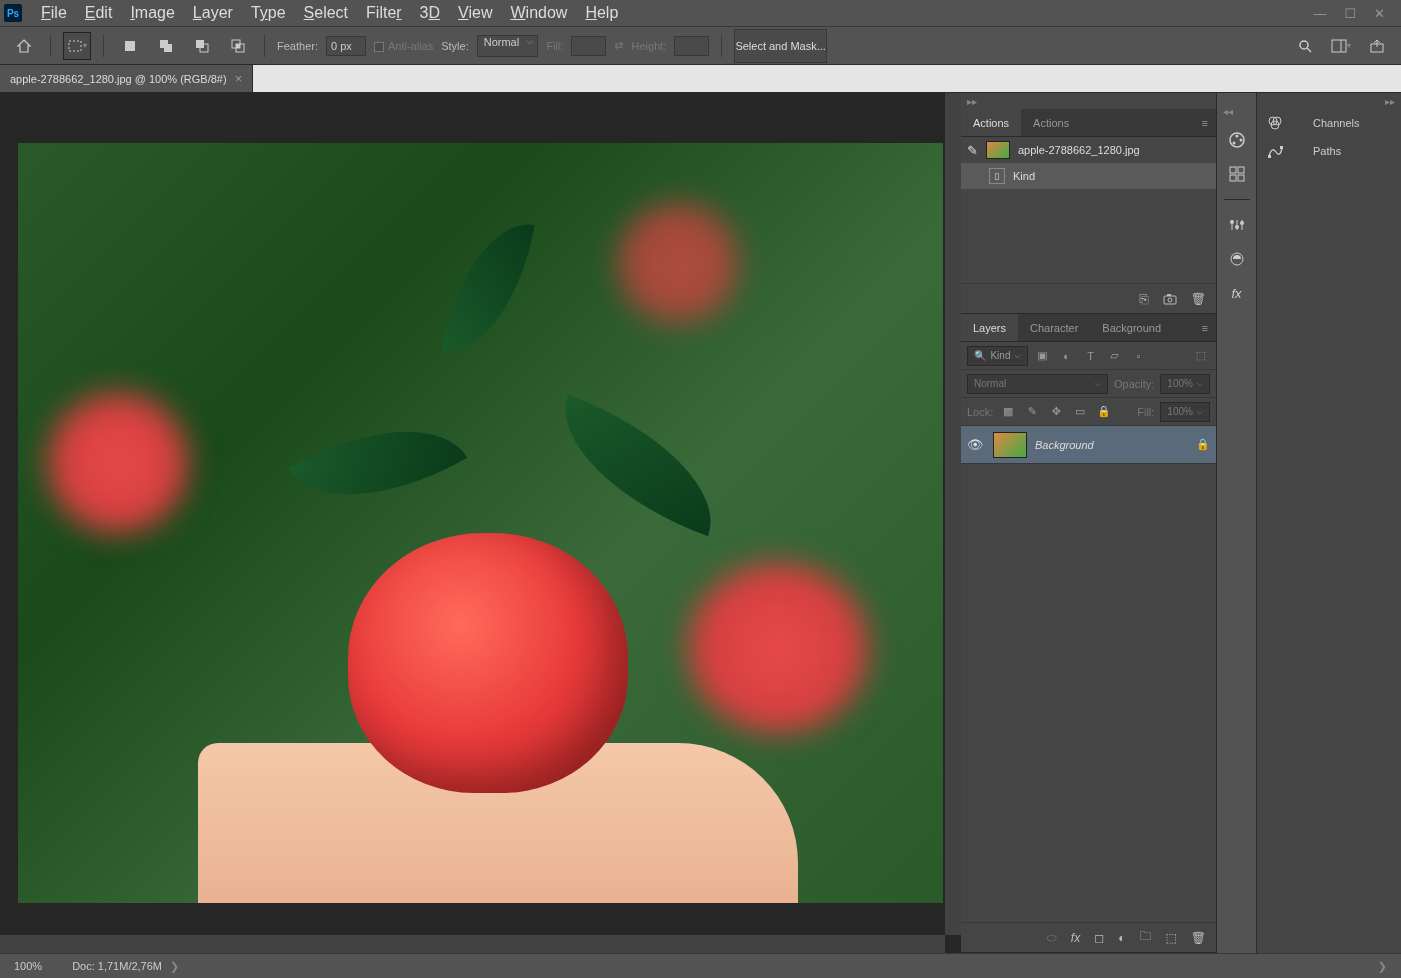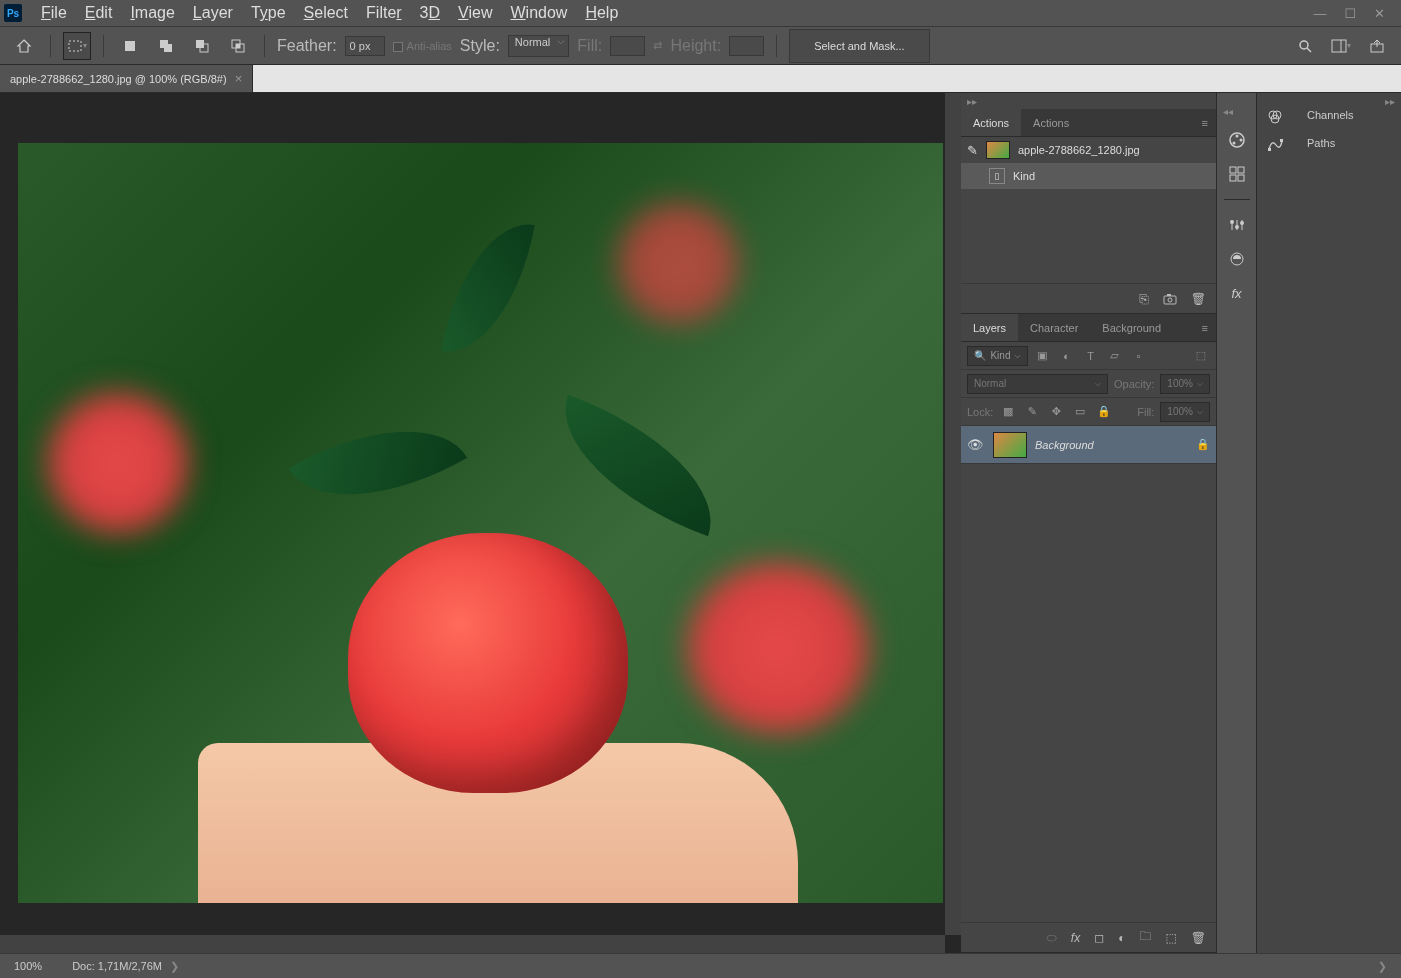--- a/index.html
+++ b/index.html
@@ -6,25 +6,25 @@
 body{background:#535353;width:1401px;height:978px;overflow:hidden;color:#ccc;font-size:11px}
 .menubar{height:27px;background:#535353;display:flex;align-items:center;padding:0 4px;border-bottom:1px solid #383838}
 .ps-logo{width:18px;height:18px;background:#001e36;color:#31a8ff;font-weight:bold;font-size:10px;display:flex;align-items:center;justify-content:center;margin-right:10px;border-radius:2px}
 .menu-item{padding:3px 9px;color:#ddd;cursor:pointer;font-size:16px}
 .menu-item u{text-decoration:underline}
 .window-controls{margin-left:auto;display:flex;gap:18px;padding-right:12px}
 .window-controls span{color:#999;cursor:pointer;font-size:13px}
 .optbar{height:38px;background:#535353;display:flex;align-items:center;padding:0 10px;border-bottom:1px solid #2a2a2a;gap:8px}
 .opt-btn{width:28px;height:28px;display:flex;align-items:center;justify-content:center;cursor:pointer;color:#ccc}
 .opt-sep{width:1px;height:22px;background:#3a3a3a;margin:0 4px}
-.opt-label{color:#bbb;font-size:16px}
+.opt-label{color:#bbb;font-size:11px}
 .opt-input{width:40px;height:20px;background:#4a4a4a;border:1px solid #383838;color:#ccc;font-size:11px;padding:0 4px}
 .opt-select{height:22px;background:#4a4a4a;border:1px solid #383838;color:#ccc;font-size:11px;padding:0 18px 0 6px;position:relative}
 .opt-chk{width:10px;height:10px;border:1px solid #777;background:#4a4a4a;display:inline-block;margin-right:4px}
-.opt-btn2{height:34px;background:#4a4a4a;border:1px solid #383838;color:#ddd;font-size:11px;padding:0 24px;cursor:pointer}
+.opt-btn2{height:34px;background:#4a4a4a;border:1px solid #383838;color:#ddd;font-size:11px;padding:0 0;cursor:pointer}
 .opt-right{margin-left:auto;display:flex;gap:8px;align-items:center}
 .tabbar{height:28px;background:#e5e5e5;display:flex;align-items:center;border-bottom:1px solid #2a2a2a}
 .doc-tab{height:100%;background:#535353;padding:0 10px;display:flex;align-items:center;gap:8px;font-size:11px;color:#ddd;border-right:1px solid #2a2a2a}
 .doc-tab .close{color:#999;cursor:pointer;font-size:13px}
 .workspace{display:flex;height:860px}
 .canvas-area{flex:1;background:#262626;display:flex;flex-direction:column;position:relative}
 .canvas-viewport{flex:1;display:flex;align-items:center;justify-content:center;overflow:hidden}
 .image-placeholder{width:925px;height:760px;background:linear-gradient(135deg,#2a5a2a 0%,#1a4a1a 30%,#3a6a3a 60%,#2a5a2a 100%);position:relative;overflow:hidden}
 .apple-shape{position:absolute;width:280px;height:260px;background:radial-gradient(circle at 40% 35%,#ff6b5a,#e83a3a,#c82828);border-radius:48% 48% 45% 45%;left:330px;top:390px;box-shadow:inset -20px -20px 40px rgba(0,0,0,0.3)}
 .leaf{position:absolute;background:linear-gradient(135deg,#1a5a2a,#0a3a1a);border-radius:0 100% 0 100%}
@@ -59,21 +59,21 @@
 .pf-icon{color:#bbb;cursor:pointer;font-size:12px}
 .layers-body{flex:1}
 .layers-ctrl{height:28px;display:flex;align-items:center;padding:0 6px;gap:6px;font-size:11px;color:#999;border-bottom:1px solid #383838}
 .layers-ctrl .sel{height:20px;background:#3a3a3a;border:1px solid #2a2a2a;padding:0 6px;display:flex;align-items:center;gap:4px;font-size:10px}
 .layers-ctrl .ico{width:18px;height:18px;display:flex;align-items:center;justify-content:center;cursor:pointer;color:#999}
 .layer-row{height:38px;display:flex;align-items:center;background:#5a6a7a;padding:0 6px;gap:8px;border-bottom:1px solid #383838}
 .layer-eye{width:18px;color:#ddd;font-size:13px;cursor:pointer}
 .layer-thumb{width:34px;height:26px;background:linear-gradient(135deg,#d84,#4a4);border:1px solid #222}
 .layer-name{font-style:italic;color:#ddd;font-size:11px}
 .layer-lock{margin-left:auto;color:#bbb;font-size:11px}
-.right-item{height:28px;display:flex;gap:22px;padding:0 10px;cursor:pointer}
+.right-item{height:28px;display:flex;align-items:center;gap:28px;padding:0 10px;cursor:pointer}
 .right-icon{width:18px;color:#ddd;font-size:14px}
 .collapse-arrows{display:flex;height:16px;align-items:center;justify-content:space-between;padding:0 6px;font-size:10px;color:#888}
 .disabled{color:#777}
 svg{display:block}
 </style>
 </head>
 <body>
 
 <div class="menubar">
   <div class="ps-logo">Ps</div>

